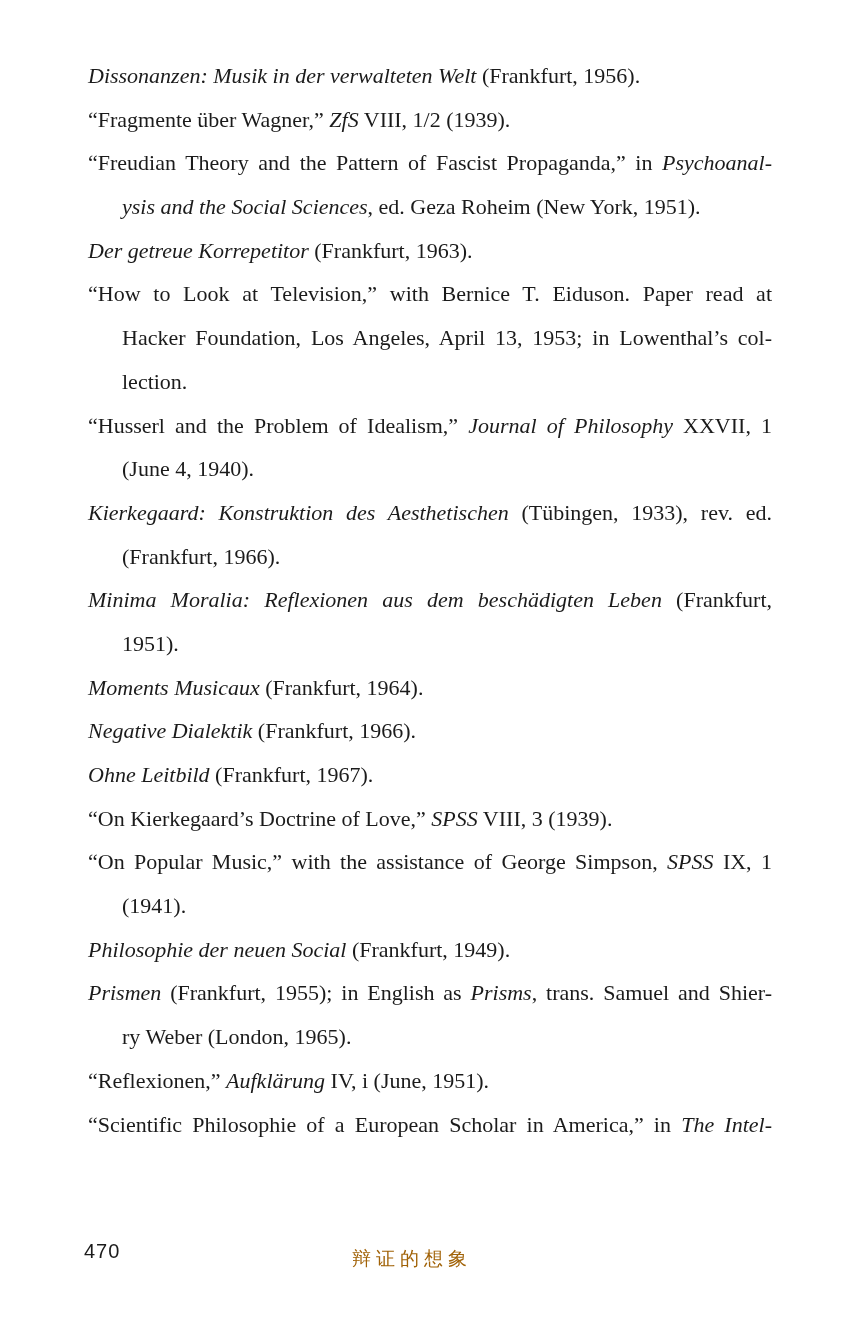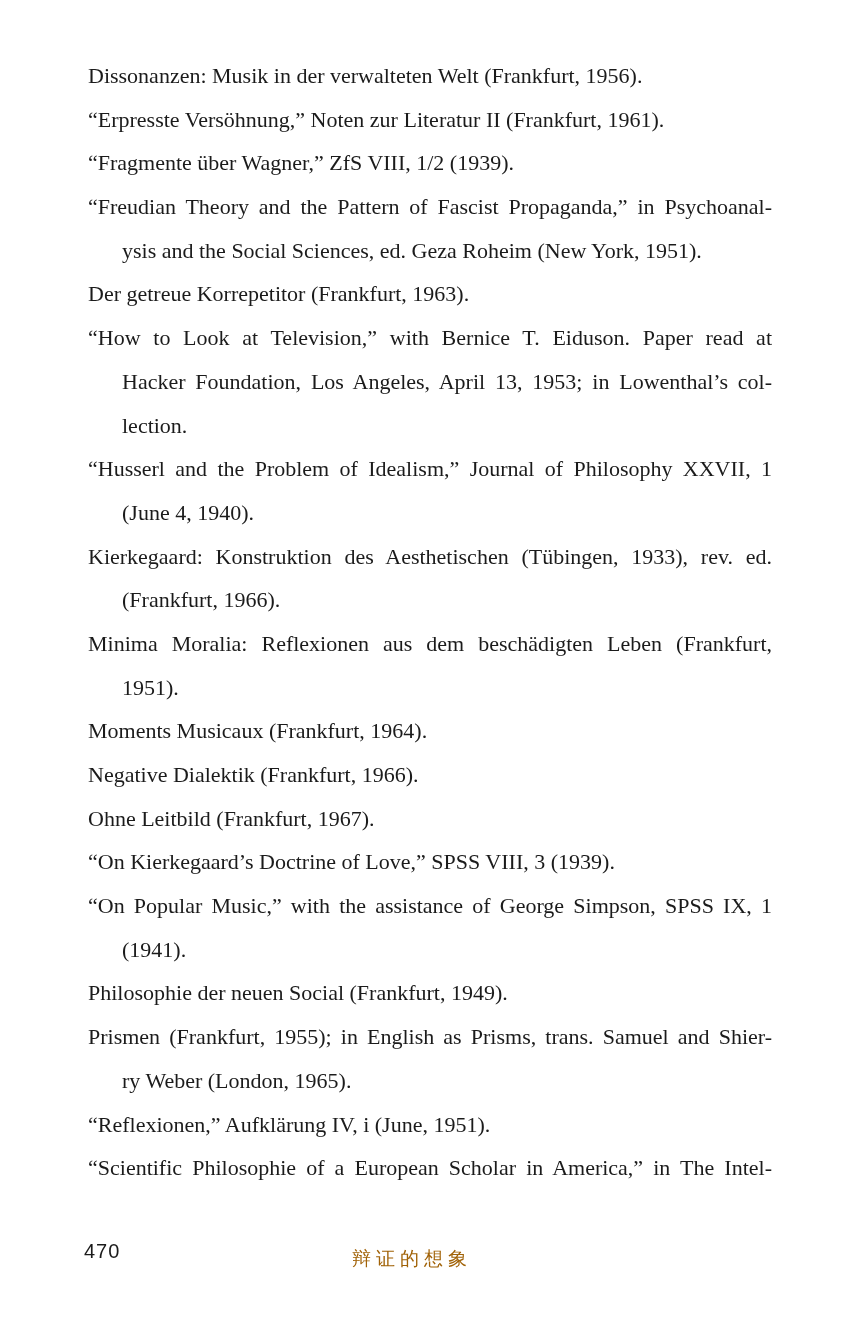--- a/index.html
+++ b/index.html
@@ -24,21 +24,21 @@
     height: 43.7px;
     color: #1b1b1b;
     white-space: nowrap;
     text-align: left;
   }
   .line.just {
     text-align: justify;
     text-align-last: justify;
   }
   .line.cont { padding-left: 34px; }
-  .it { }
+  .it { font-style: italic; }
   .footer {
     position: absolute;
     left: 0; right: 0;
     top: 1236px;
     height: 40px;
   }
   .pagenum {
     position: absolute;
     left: 84px;
     top: 4px;
@@ -58,23 +58,20 @@
     white-space: nowrap;
   }
 </style>
 </head>
 <body>
 
 <div class="page">
   <main class="text-block" id="bib">
       <div class="entry">
         <div class="line"><span class="it">Dissonanzen: Musik in der verwalteten Welt</span><span> (Frankfurt, 1956).</span></div>
-      </div>
-      <div class="entry">
-        <div class="line"><span>“Erpresste Versöhnung,” </span><span class="it">Noten zur Literatur II</span><span> (Frankfurt, 1961).</span></div>
       </div>
       <div class="entry">
         <div class="line"><span>“Fragmente über Wagner,” </span><span class="it">ZfS</span><span> VIII, 1/2 (1939).</span></div>
       </div>
       <div class="entry">
         <div class="line just"><span>“Freudian Theory and the Pattern of Fascist Propaganda,” in </span><span class="it">Psychoanal-</span></div>
         <div class="line cont"><span class="it">ysis and the Social Sciences</span><span>, ed. Geza Roheim (New York, 1951).</span></div>
       </div>
       <div class="entry">
         <div class="line"><span class="it">Der getreue Korrepetitor</span><span> (Frankfurt, 1963).</span></div>

